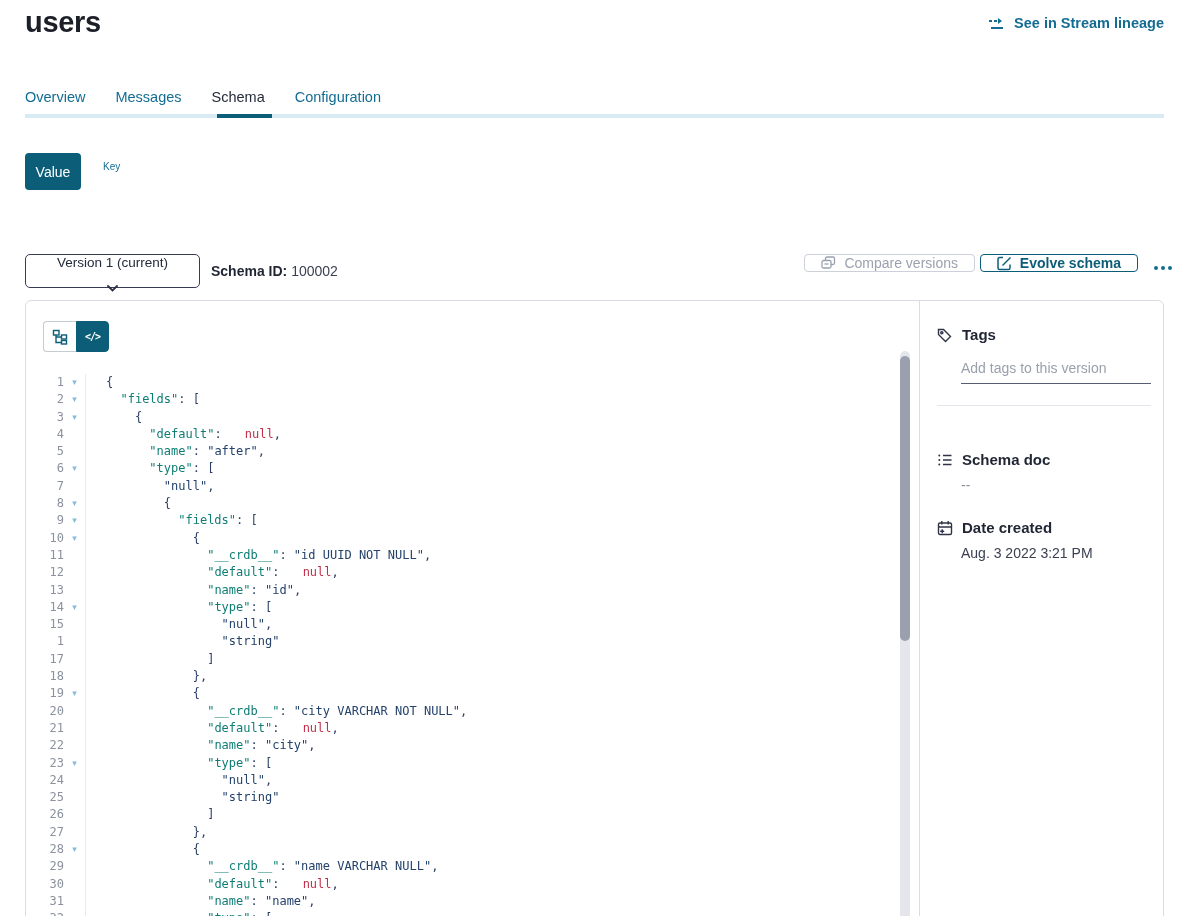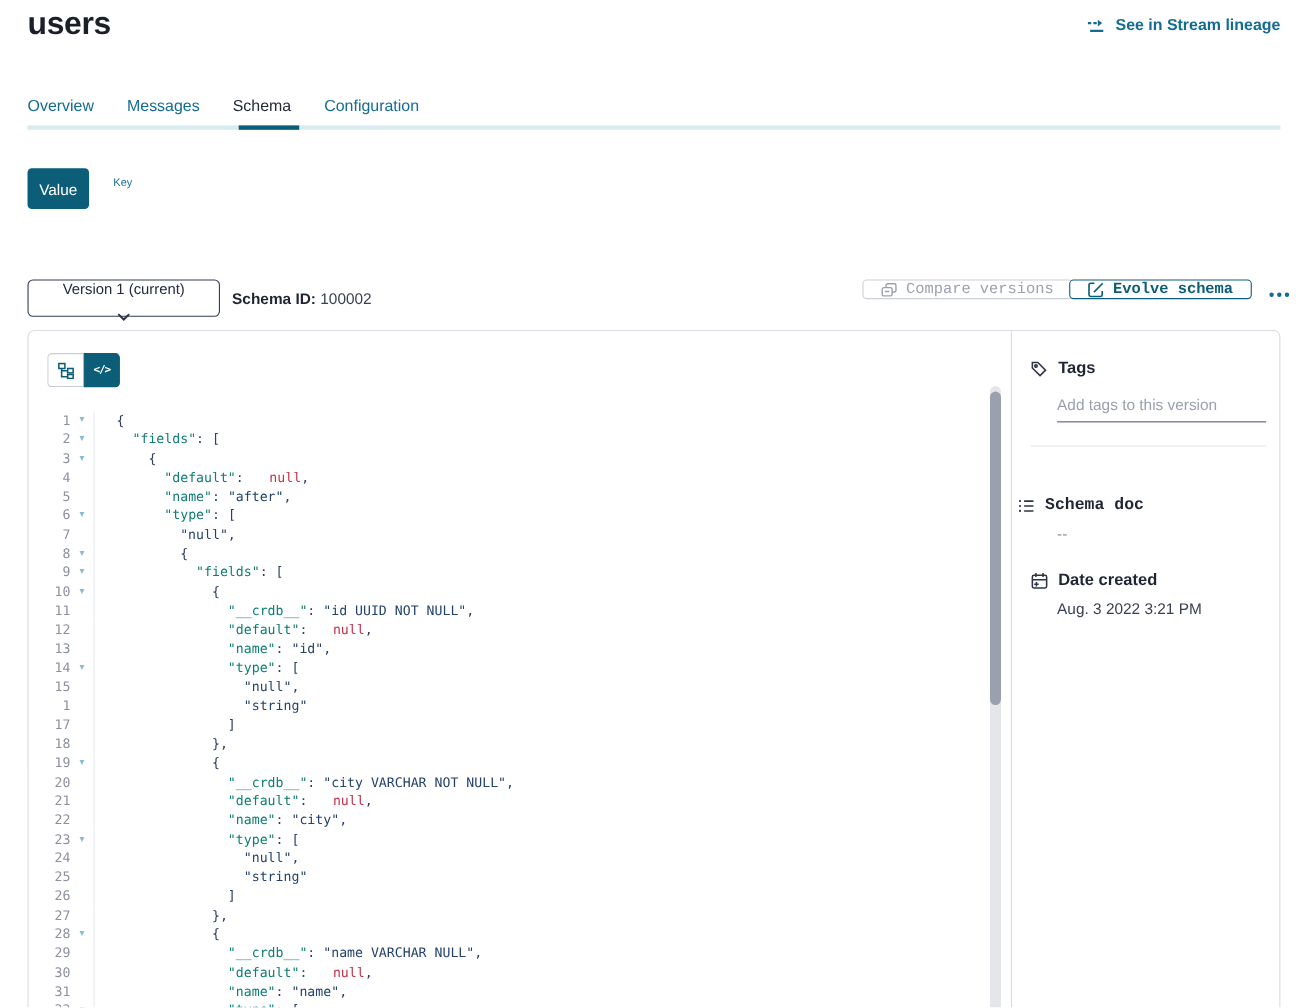--- a/index.html
+++ b/index.html
@@ -28,22 +28,22 @@
   .meta-row { position:absolute; left:25px; top:220px; font-size:14px; display:flex; gap:24px; color:#3a4051; }
   .meta-row b { color:#1f2533; font-weight:700; }
   .meta-link { color:var(--link,#136d92); cursor:pointer; }
 
   
   .version-select { position:absolute; left:25px; top:254px; width:175px; height:34px; border:1.5px solid #353c54;
     border-radius:5px; display:flex; align-items:center; justify-content:space-between; padding:0 13px; cursor:pointer;
     font-size:13.5px; color:#242b3d; background:#fff;flex-direction:column; }
   .schema-id { position:absolute; left:211px; top:263px; font-size:14px; color:#3a4051; }
   .schema-id b { color:#1f2533; }
-  .btn { height:18px; border-radius:4px; font-size:14px; display:flex; align-items:flex-end; gap:8px;
-    padding:0 16px; background:#fff; cursor:pointer; font-family:Liberation Mono, monospace; }
+  .btn { height:18px; border-radius:4px; font-size:14px; display:flex; align-items:center; gap:8px;
+    padding:0 16px; background:#fff; cursor:pointer; font-family:Liberation Sans, sans-serif; }
   .btn-compare { position:absolute; right:214px; top:254px; border:1px solid #ccd0d8; color:#9ba2ae; }
   .btn-evolve { position:absolute; right:51px; top:254px; border:1.5px solid var(--accent,#0c5d78);
     color:var(--accent,#0c5d78); font-weight:600; }
   .more-dots { position:absolute; right:17px; top:262px; display:flex; gap:3px; cursor:pointer; padding:4px 0; }
   .more-dots i { width:4px; height:4px; border-radius:50%; background:var(--link,#136d92); }
 
   
   .card { position:absolute; left:25px; top:300px; width:1139px; height:660px;
     border:1px solid #d9dce2; border-radius:6px; background:#fff; }
   .v-divider { position:absolute; left:893px; top:0; bottom:0; width:1px; background:#d9dce2; }
@@ -349,21 +349,21 @@
             <path d="M1.5 2.5v5l7 7 5-5-7-7h-5z"></path>
                 <circle cx="4.8" cy="5.8" r="1.1"></circle>
               </g>
             </svg>
         </span>
         <span>Tags</span>
       </div>
       <input class="tags-input" value="" placeholder="Add tags to this version" style="">
       <div class="side-divider"></div>
 
-      <div class="side-head" style="left:6px; top:150px;font-family:Liberation Mono, monospace;">
+      <div class="side-head" style="left:18px; top:150px;">
         <span class="side-icon">
           <svg width="16" height="16" viewBox="0 0 16 16">
               <g stroke="#2e3445" stroke-width="1.5" fill="#2e3445">
             <circle cx="2.3" cy="3.5" r="1" stroke="none"></circle>
                 <circle cx="2.3" cy="8" r="1" stroke="none"></circle>
                 <circle cx="2.3" cy="12.5" r="1" stroke="none"></circle>
             <path d="M6 3.5h8.5M6 8h8.5M6 12.5h8.5" fill="none"></path>
               </g>
             </svg>
         </span>

